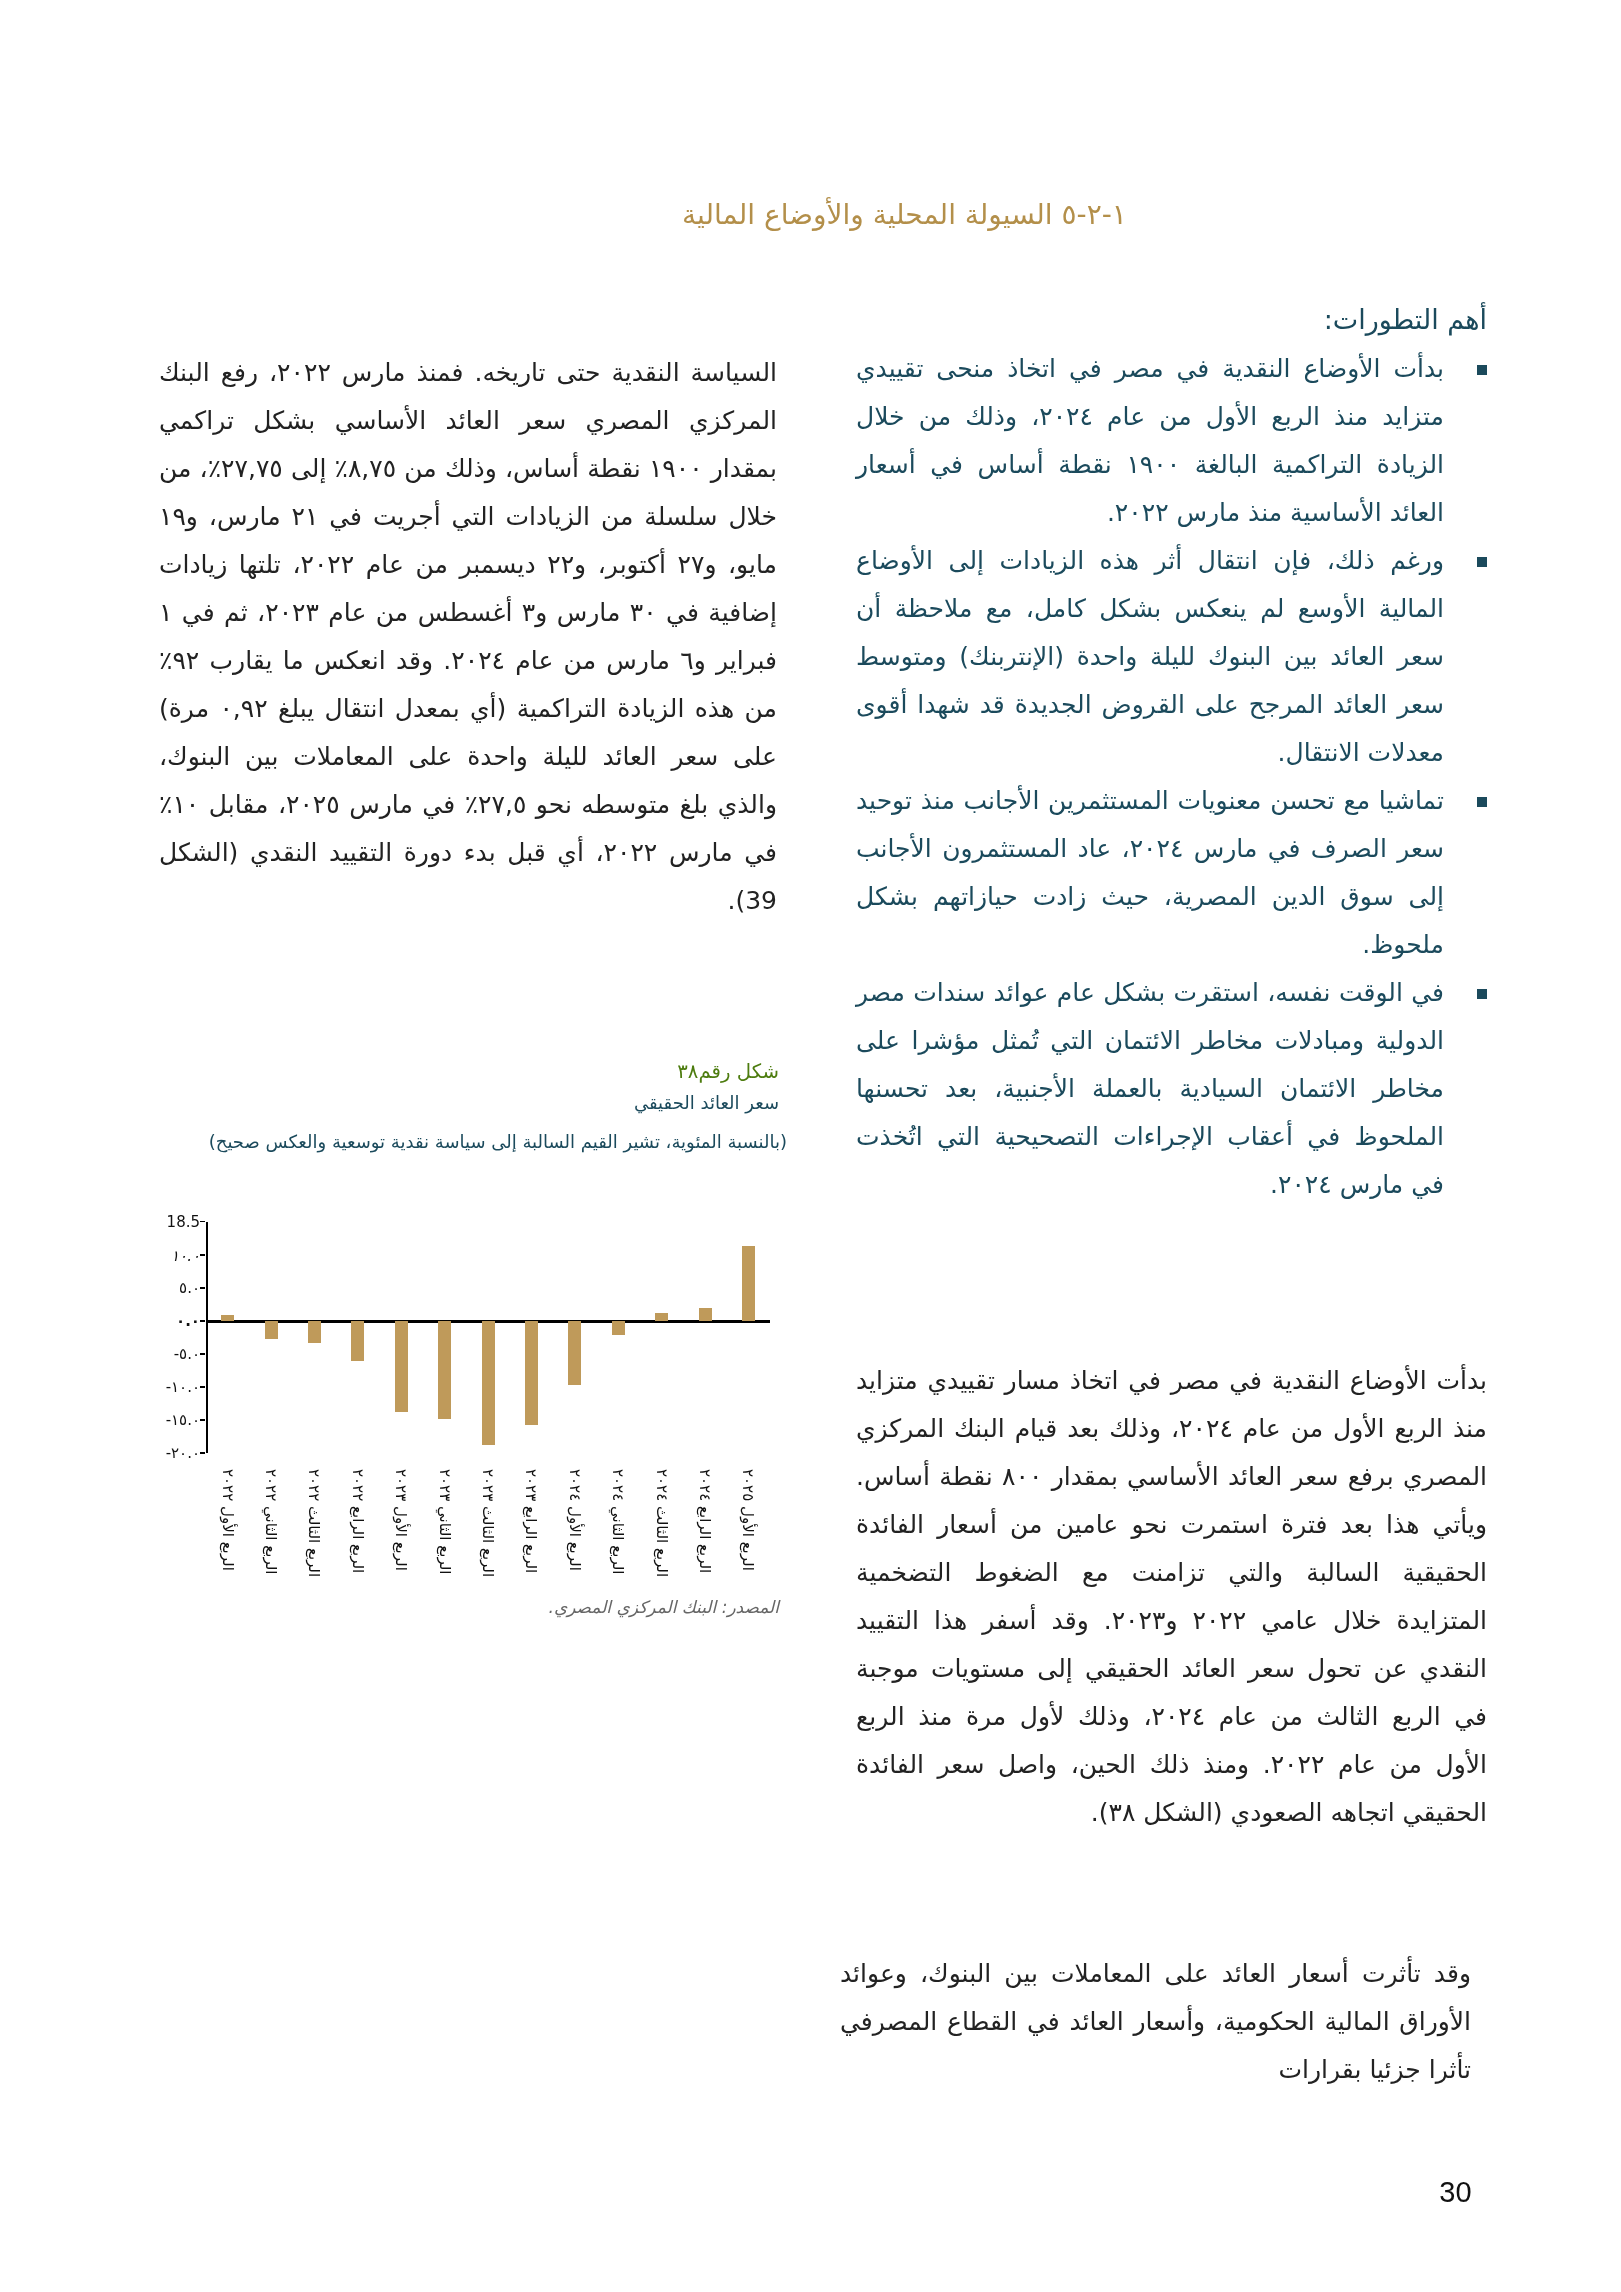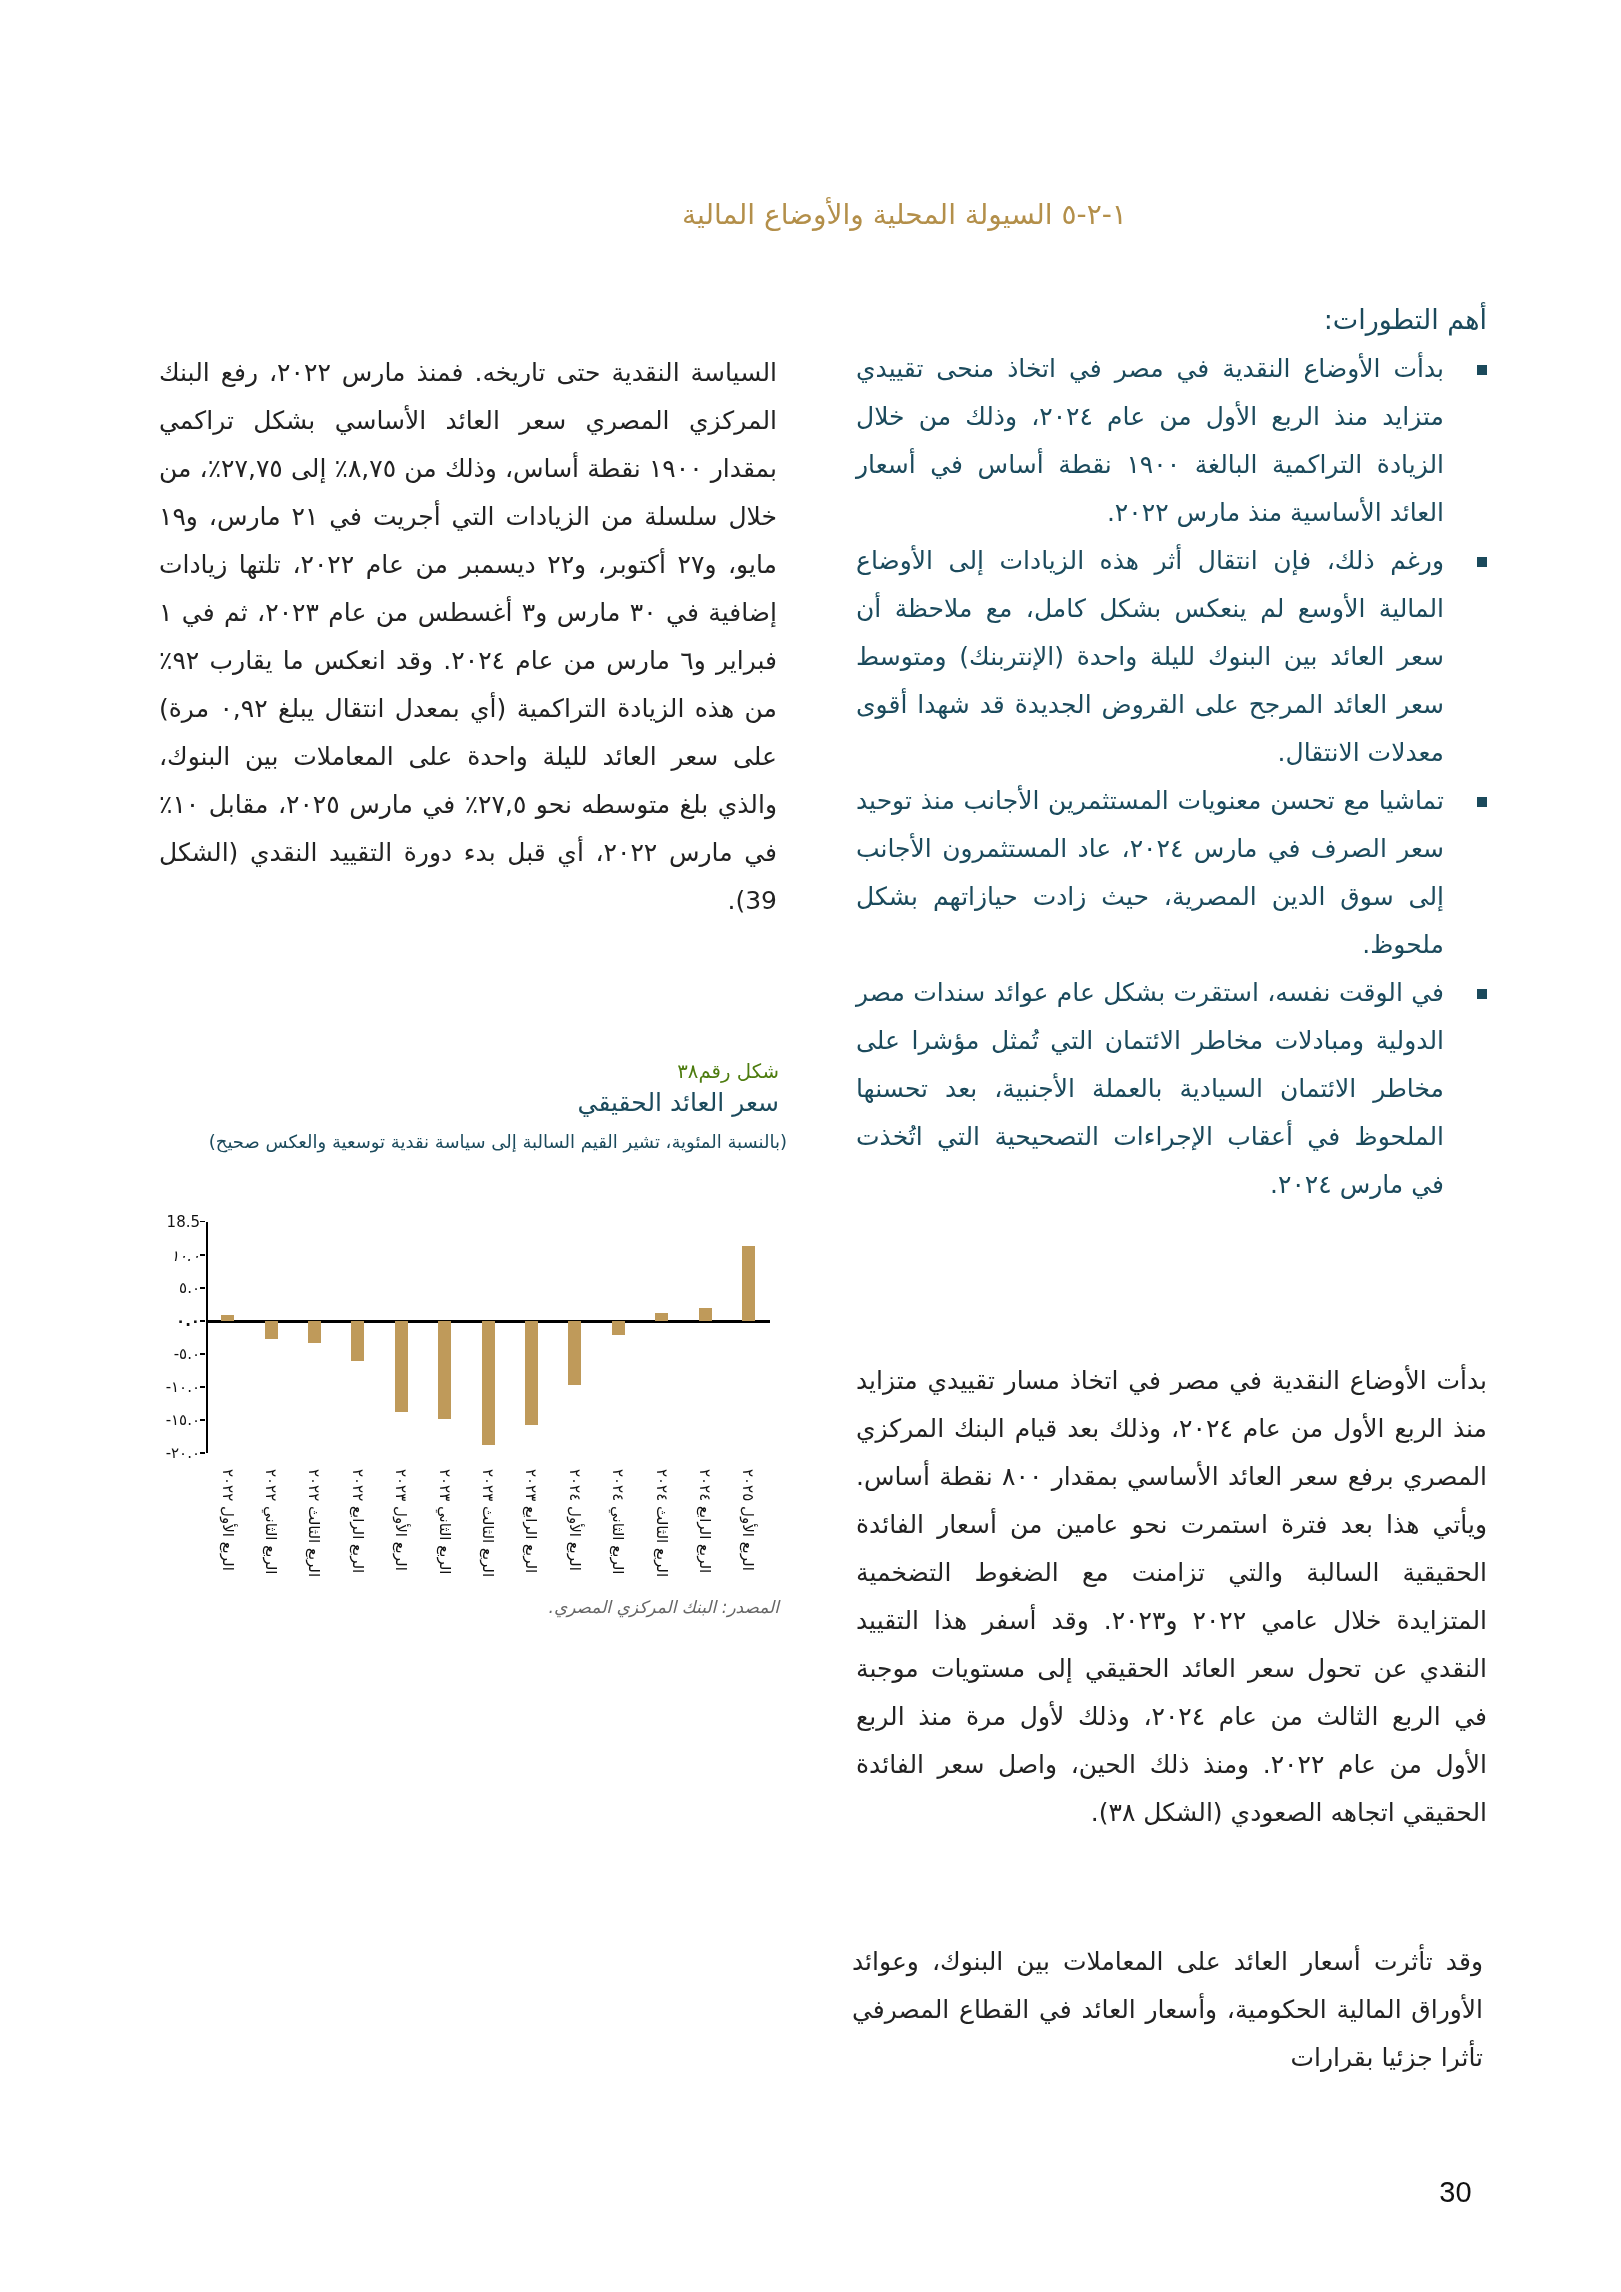--- a/index.html
+++ b/index.html
@@ -18,21 +18,21 @@
   .bullets li { position: relative; padding-right: 43px; font-size: 25px; line-height: 48px;
                 text-align: justify; text-align-last: right; }
   .bullets li .sq { position: absolute; right: 0; top: 19.7px; width: 9.9px; height: 9.9px; background: #1b4a5c; }
 
   .body-text { color: #222222; font-size: 25px; line-height: 48px; text-align: justify; text-align-last: right; }
   .para1 { top: 1357px; }
   .para2 { top: 1934px; }
   .left-para { top: 349px; }
 
   .fig-label { right: 842px; top: 1057px; width: 618px; color: #4d7c0f; font-size: 19.7px; line-height: 30px; text-align: right; }
-  .fig-title { right: 842px; top: 1085px; width: 618px; color: #1b4a5c; font-size: 25px; line-height: 36px; text-align: right; }
+  .fig-title { right: 842px; top: 1085px; width: 618px; color: #1b4a5c; font-size: 18px; line-height: 36px; text-align: right; }
   .fig-sub { right: 834px; top: 1127px; width: 618px; color: #1b4a5c; font-size: 18px; line-height: 29px; text-align: justify; text-align-last: right; }
 
   .chart { left: 161px; top: 1200px; width: 609px; height: 412px; }
   .yaxis-labels { position: absolute; left: 0; top: 0; width: 40px; direction: ltr; }
   .ytick { position: absolute; left: 0; width: 39px; text-align: right; font-size: 15px; color: #111; line-height: 18px; }
   .axis-line { position: absolute; background: #000; }
   .bar { position: absolute; background: #bf9a5a; }
   .xlabel { position: absolute; writing-mode: vertical-rl; font-size: 15px; color: #111; line-height: 18px; white-space: nowrap; }
 
   .source { right: 842px; top: 1597px; width: 618px; text-align: right; font-style: italic; color: #666; font-size: 17px; }
@@ -46,21 +46,21 @@
 
 <div class="abs right-col highlights-heading">أهم التطورات:</div>
 <ul class="abs right-col bullets">
   <li><span class="sq"></span><span>بدأت الأوضاع النقدية في مصر في اتخاذ منحى تقييدي متزايد منذ الربع الأول من عام ٢٠٢٤، وذلك من خلال الزيادة التراكمية البالغة ١٩٠٠ نقطة أساس في أسعار العائد الأساسية منذ مارس ٢٠٢٢.</span></li>
   <li><span class="sq"></span><span>ورغم ذلك، فإن انتقال أثر هذه الزيادات إلى الأوضاع المالية الأوسع لم ينعكس بشكل كامل، مع ملاحظة أن سعر العائد بين البنوك لليلة واحدة (الإنتربنك) ومتوسط سعر العائد المرجح على القروض الجديدة قد شهدا أقوى معدلات الانتقال.</span></li>
   <li><span class="sq"></span><span>تماشيا مع تحسن معنويات المستثمرين الأجانب منذ توحيد سعر الصرف في مارس ٢٠٢٤، عاد المستثمرون الأجانب إلى سوق الدين المصرية، حيث زادت حيازاتهم بشكل ملحوظ.</span></li>
   <li><span class="sq"></span><span>في الوقت نفسه، استقرت بشكل عام عوائد سندات مصر الدولية ومبادلات مخاطر الائتمان التي تُمثل مؤشرا على مخاطر الائتمان السيادية بالعملة الأجنبية، بعد تحسنها الملحوظ في أعقاب الإجراءات التصحيحية التي اتُخذت في مارس ٢٠٢٤.</span></li>
 </ul>
 
 <p class="abs right-col body-text para1" style="margin:0">بدأت الأوضاع النقدية في مصر في اتخاذ مسار تقييدي متزايد منذ الربع الأول من عام ٢٠٢٤، وذلك بعد قيام البنك المركزي المصري برفع سعر العائد الأساسي بمقدار ٨٠٠ نقطة أساس. ويأتي هذا بعد فترة استمرت نحو عامين من أسعار الفائدة الحقيقية السالبة والتي تزامنت مع الضغوط التضخمية المتزايدة خلال عامي ٢٠٢٢ و٢٠٢٣. وقد أسفر هذا التقييد النقدي عن تحول سعر العائد الحقيقي إلى مستويات موجبة في الربع الثالث من عام ٢٠٢٤، وذلك لأول مرة منذ الربع الأول من عام ٢٠٢٢. ومنذ ذلك الحين، واصل سعر الفائدة الحقيقي اتجاهه الصعودي (الشكل ٣٨).</p>
-<p class="abs right-col body-text para2" style="margin:4px">وقد تأثرت أسعار العائد على المعاملات بين البنوك، وعوائد الأوراق المالية الحكومية، وأسعار العائد في القطاع المصرفي تأثرا جزئيا بقرارات</p>
+<p class="abs right-col body-text para2" style="margin:16px">وقد تأثرت أسعار العائد على المعاملات بين البنوك، وعوائد الأوراق المالية الحكومية، وأسعار العائد في القطاع المصرفي تأثرا جزئيا بقرارات</p>
 
 <p class="abs left-col body-text left-para" style="margin:0">السياسة النقدية حتى تاريخه. فمنذ مارس ٢٠٢٢، رفع البنك المركزي المصري سعر العائد الأساسي بشكل تراكمي بمقدار ١٩٠٠ نقطة أساس، وذلك من ٨,٧٥٪ إلى ٢٧,٧٥٪، من خلال سلسلة من الزيادات التي أجريت في ٢١ مارس، و١٩ مايو، و٢٧ أكتوبر، و٢٢ ديسمبر من عام ٢٠٢٢، تلتها زيادات إضافية في ٣٠ مارس و٣ أغسطس من عام ٢٠٢٣، ثم في ١ فبراير و٦ مارس من عام ٢٠٢٤. وقد انعكس ما يقارب ٩٢٪ من هذه الزيادة التراكمية (أي بمعدل انتقال يبلغ ٠,٩٢ مرة) على سعر العائد لليلة واحدة على المعاملات بين البنوك، والذي بلغ متوسطه نحو ٢٧,٥٪ في مارس ٢٠٢٥، مقابل ١٠٪ في مارس ٢٠٢٢، أي قبل بدء دورة التقييد النقدي (الشكل 39).</p>
 
 <div class="abs fig-label">شكل رقم٣٨</div>
 <div class="abs fig-title">سعر العائد الحقيقي</div>
 <div class="abs fig-sub">(بالنسبة المئوية، تشير القيم السالبة إلى سياسة نقدية توسعية والعكس صحيح)</div>
 
 <div class="abs chart" id="chart">
   <div class="yaxis-labels" id="yaxis">
       <div class="ytick" style="top: 12.5px;">18.5</div>

